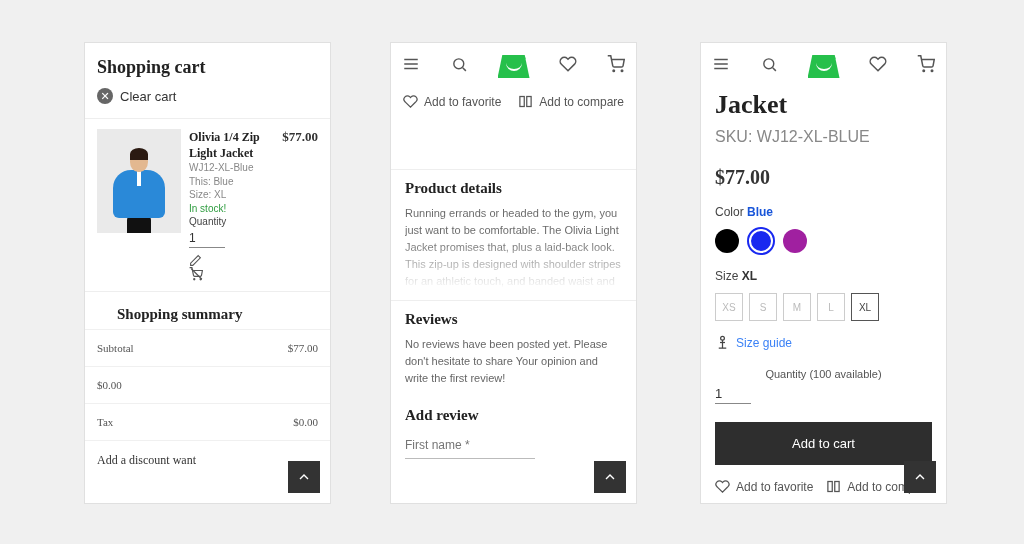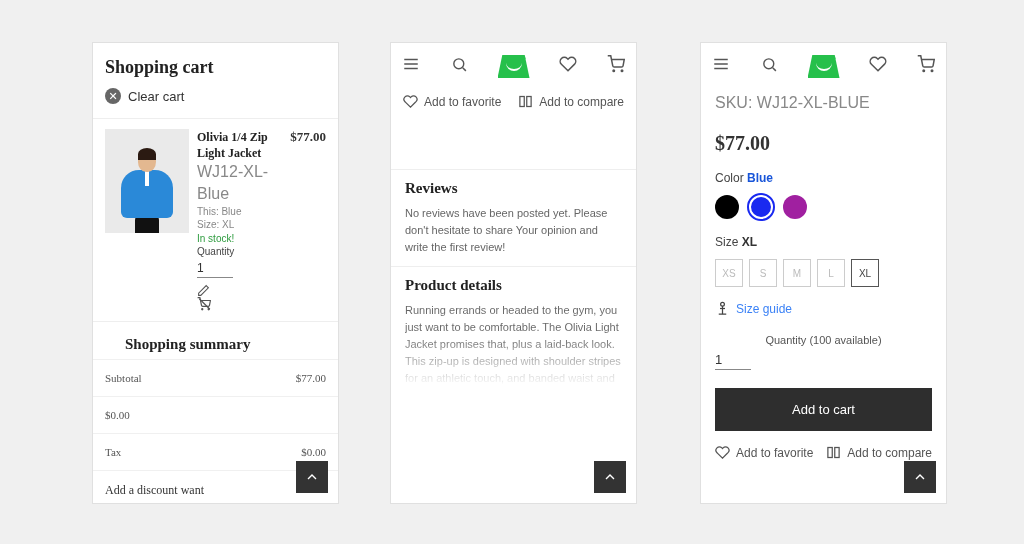--- a/index.html
+++ b/index.html
@@ -1,18 +1,18 @@
 <!DOCTYPE html>
 <html><head>
 <meta charset="utf-8">
 <style>
 html,body{margin:0;padding:0;font-family:Arial,Helvetica,sans-serif;background:#f0f0f0;font-size:13px;color:#333;}
 .stage{width:1024px;height:544px;position:relative;background:#f0f0f0;overflow:hidden;}
 .panel{position:absolute;top:42px;width:245px;height:460px;background:#fff;border:1px solid #e0e0e0;overflow:hidden;}
-.panel.p1{left:92px;}
+.panel.p1{left:84px;}
 .panel.p2{left:390px;}
 .panel.p3{left:700px;}
 .scroll-top{position:absolute;right:10px;bottom:10px;width:32px;height:32px;background:#333;color:#fff;display:flex;align-items:center;justify-content:center;cursor:pointer;}
 .svg-ico{display:block;flex:0 0 auto;}
 
 
 .h-serif{font-family:Georgia,'Times New Roman',serif;font-weight:bold;color:#222;}
 .p1-title{font-size:18px;padding:14px 12px 6px 12px;}
 .clear-row{display:flex;align-items:center;padding:4px 12px 14px 12px;font-size:13px;cursor:pointer;}
 .clear-ico{width:16px;height:16px;border-radius:50%;background:#666;margin-right:7px;display:flex;align-items:center;justify-content:center;color:#fff;font-size:11px;}
@@ -20,21 +20,21 @@
 .thumb{width:84px;height:104px;background:#eaeaea;margin-right:8px;position:relative;flex:0 0 auto;overflow:hidden;}
 .model-body{position:absolute;left:50%;bottom:-10px;transform:translateX(-50%);width:60px;height:95px;}
 .model-head{position:absolute;top:2px;left:21px;width:18px;height:22px;background:#e3b890;border-radius:50% 50% 45% 45%;}
 .model-hair{position:absolute;top:0;left:21px;width:18px;height:12px;background:#2b1a12;border-radius:50% 50% 0 0;}
 .model-torso{position:absolute;top:22px;left:4px;width:52px;height:48px;background:#2a89d8;border-radius:18px 18px 6px 6px;}
 .model-zip{position:absolute;top:22px;left:28px;width:4px;height:16px;background:#fff;}
 .model-legs{position:absolute;top:66px;left:18px;width:24px;height:30px;background:#111;border-radius:6px 6px 0 0;}
 
 .ci-info{flex:1;font-size:11px;line-height:1.35;}
 .ci-name{font-family:Georgia,serif;font-weight:bold;font-size:12px;color:#222;}
-.ci-sku{color:#888;font-size:16px;}
+.ci-sku{color:#888;font-size:10px;}
 .ci-attr{color:#888;font-size:10px;}
 .ci-stock{color:#2e9c3f;font-size:10px;}
 .ci-qlabel{font-size:10px;color:#444;}
 .ci-qty{border-bottom:1px solid #888;width:36px;padding:1px 0;font-size:12px;}
 .ci-price{font-family:Georgia,serif;font-weight:bold;font-size:13px;margin-left:6px;}
 .ci-actions{margin-top:6px;}
 .ci-actions svg{margin-right:6px;cursor:pointer;}
 
 .summary{padding:14px 20px 6px 12px;font-size:15px;margin-left:20px;}
 .sum-row{display:flex;justify-content:space-between;padding:12px 12px;font-size:11px;font-family:Georgia,serif;color:#555;border-top:1px solid #f0f0f0;}
@@ -187,29 +187,33 @@
     <span class="fav-right">
       <svg width="15" height="15" viewBox="0 0 24 24" fill="none" stroke="#555" stroke-width="2">
             <rect x="3" y="4" width="7" height="16"></rect>
             <rect x="14" y="4" width="7" height="16"></rect>
           </svg>
       <span>Add to compare</span>
     </span>
   </div>
 
   <div class="sec">
+    <div class="sec-h">Product details</div>
+    <div class="sec-p fade">Running errands or headed to the gym, you just want to be comfortable. The Olivia Light Jacket promises that, plus a laid-back look. This zip-up is designed with shoulder stripes for an athletic touch, and banded waist and</div>
+  </div>
+
+  <div class="sec">
     <div class="sec-h">Reviews</div>
     <div class="sec-p">No reviews have been posted yet. Please don't hesitate to share Your opinion and write the first review!</div>
   </div>
 
-  <div class="sec">
-    <div class="sec-h">Product details</div>
-    <div class="sec-p fade">Running errands or headed to the gym, you just want to be comfortable. The Olivia Light Jacket promises that, plus a laid-back look. This zip-up is designed with shoulder stripes for an athletic touch, and banded waist and</div>
-  </div>
-
+  <div class="sec" style="border-top:none;">
+    <div class="sec-h">Add review</div>
+    <input class="input-line" placeholder="First name *" style="">
+  </div>
 
   <div class="scroll-top">
     <svg width="16" height="16" viewBox="0 0 24 24" fill="none" stroke="#fff" stroke-width="2">
           <polyline points="18 15 12 9 6 15"></polyline>
         </svg>
   </div>
 </div>
 
 <div class="panel p3">
   <div class="topbar">
@@ -237,20 +241,21 @@
     <span class="tb-item">
           <svg width="18" height="18" viewBox="0 0 24 24" fill="none" stroke="#555" stroke-width="2">
             <circle cx="9" cy="21" r="1"></circle>
             <circle cx="20" cy="21" r="1"></circle>
             <path d="M1 1h4l2.7 13.4a2 2 0 0 0 2 1.6h9.7a2 2 0 0 0 2-1.6L23 6H6"></path>
           </svg>
         </span>
   </div>
 
   <div class="p3-inner">
+    <div class="h-serif p3-title">Jacket</div>
     <div class="sku">SKU: WJ12-XL-BLUE</div>
     <div class="price">$77.00</div>
 
     <div class="opt-label"><span>Color </span><span class="opt-val">Blue</span></div>
     <div class="swatches">
       <div class="swatch black"></div>
       <div class="swatch blue"></div>
       <div class="swatch purple"></div>
     </div>
 

